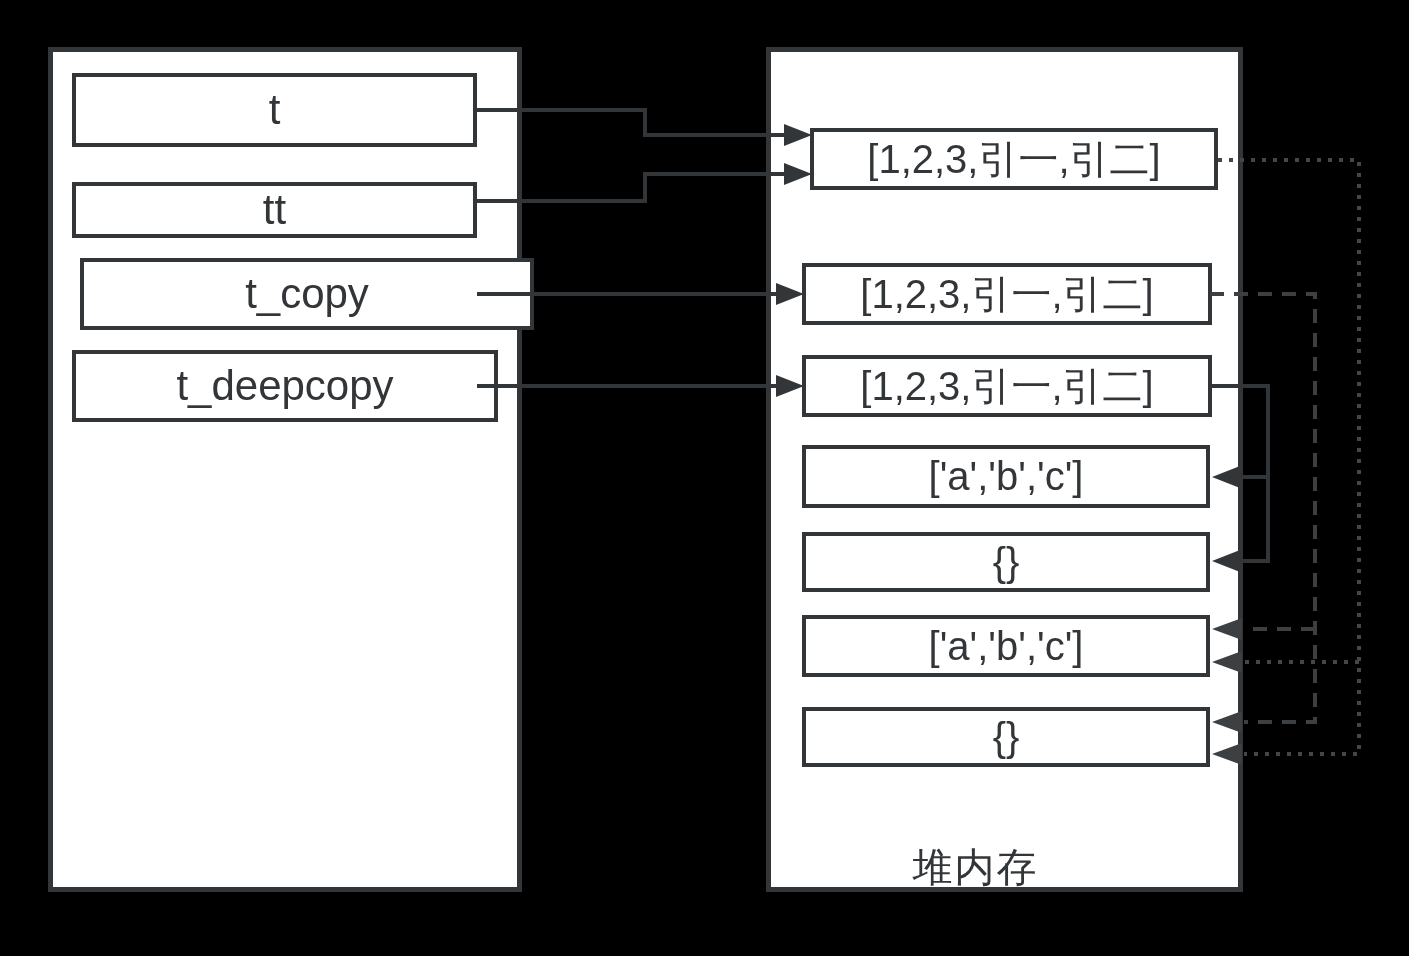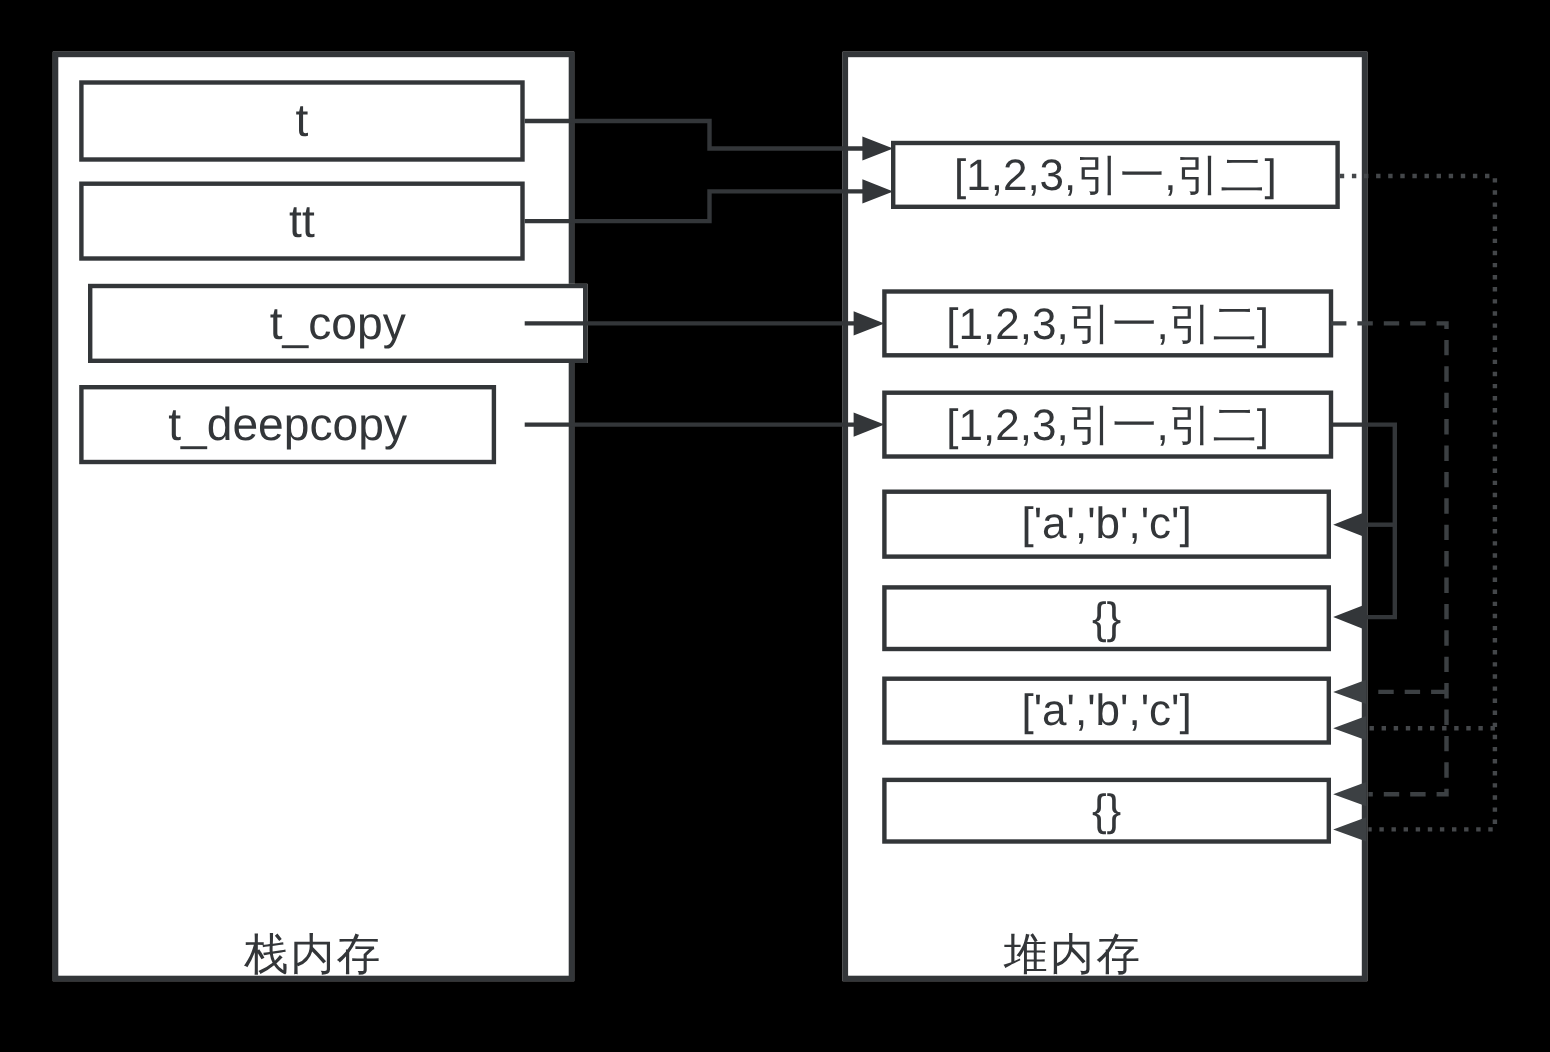--- a/index.html
+++ b/index.html
@@ -32,23 +32,23 @@
     display: flex;
     align-items: center;
     justify-content: center;
     color: #333639;
     white-space: nowrap;
   }
   .stackbox { font-size: 42px; }
   .heapbox  { font-size: 40px; text-align: center; }
 
   #box-t          { left: 72px;  top: 73px;  width: 405px; height: 74px; }
-  #box-tt         { left: 72px;  top: 165px; width: 405px; height: 72px; }
+  #box-tt         { left: 72px;  top: 182px; width: 405px; height: 56px; }
   #box-tcopy      { left: 80px;  top: 258px; width: 454px; height: 72px; }
-  #box-tdeepcopy  { left: 72px;  top: 350px; width: 379px; height: 72px; }
+  #box-tdeepcopy  { left: 72px;  top: 350px; width: 426px; height: 72px; }
 
   #hbox-1 { left: 810px; top: 128px; width: 408px; height: 62px; }
   #hbox-2 { left: 802px; top: 263px; width: 410px; height: 62px; }
   #hbox-3 { left: 802px; top: 355px; width: 410px; height: 62px; }
   #hbox-4 { left: 802px; top: 445px; width: 408px; height: 63px; }
   #hbox-5 { left: 802px; top: 532px; width: 408px; height: 60px; }
   #hbox-6 { left: 802px; top: 615px; width: 408px; height: 62px; }
   #hbox-7 { left: 802px; top: 707px; width: 408px; height: 60px; }
 
   .panel-label {
@@ -111,21 +111,20 @@
   <div class="membox heapbox" id="hbox-5">
     <span>{}</span>
   </div>
   <div class="membox heapbox" id="hbox-6">
     <span>['a','b','c']</span>
   </div>
   <div class="membox heapbox" id="hbox-7">
     <span>{}</span>
   </div>
 
-  <div class="panel-label" id="stack-label">栈内存</div>
   <div class="panel-label" id="heap-label">堆内存</div>
 
   <svg id="arrows" viewBox="0 0 1409 956" xmlns="http://www.w3.org/2000/svg">
 
     <g>
       <path class="edge-solid" d="M 477 110 H 645 V 135 H 786"></path>
       <polygon class="head-solid" points="812,135 784,124 784,146"></polygon>
     </g>
 
     <g>

